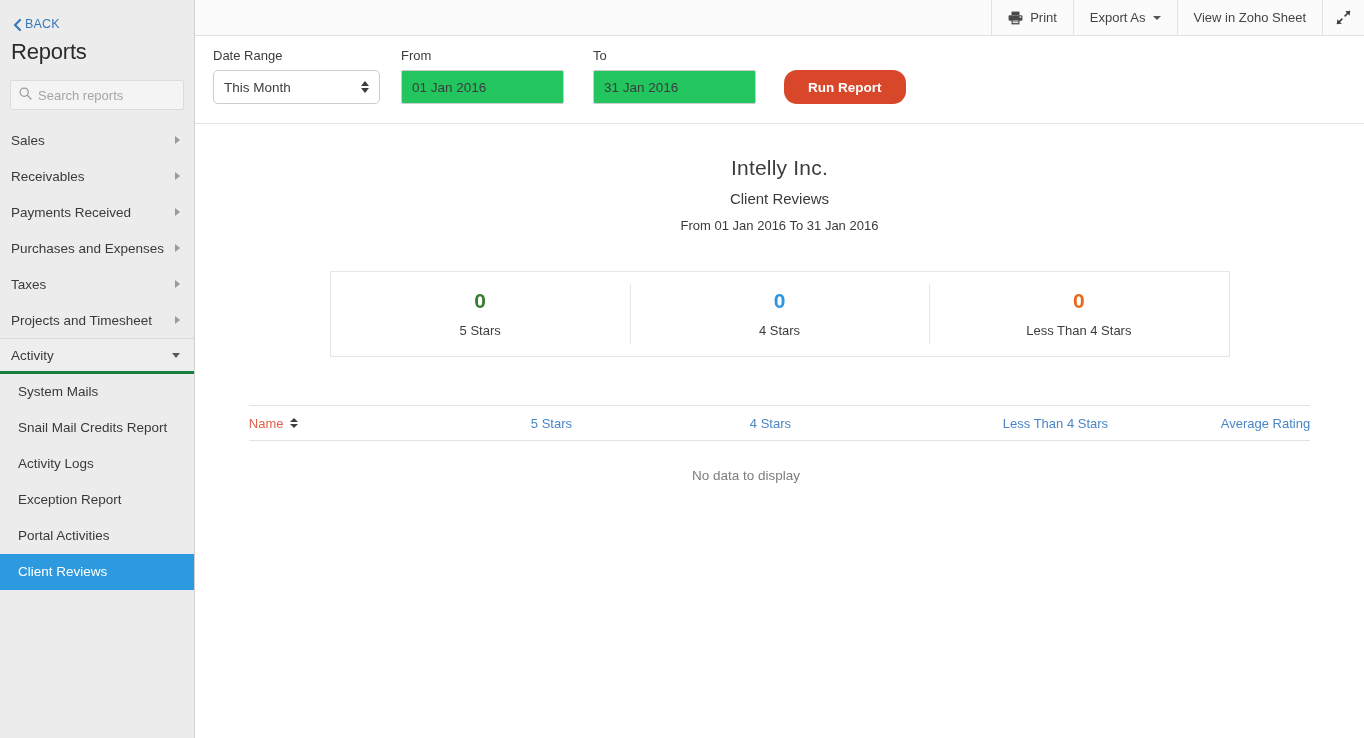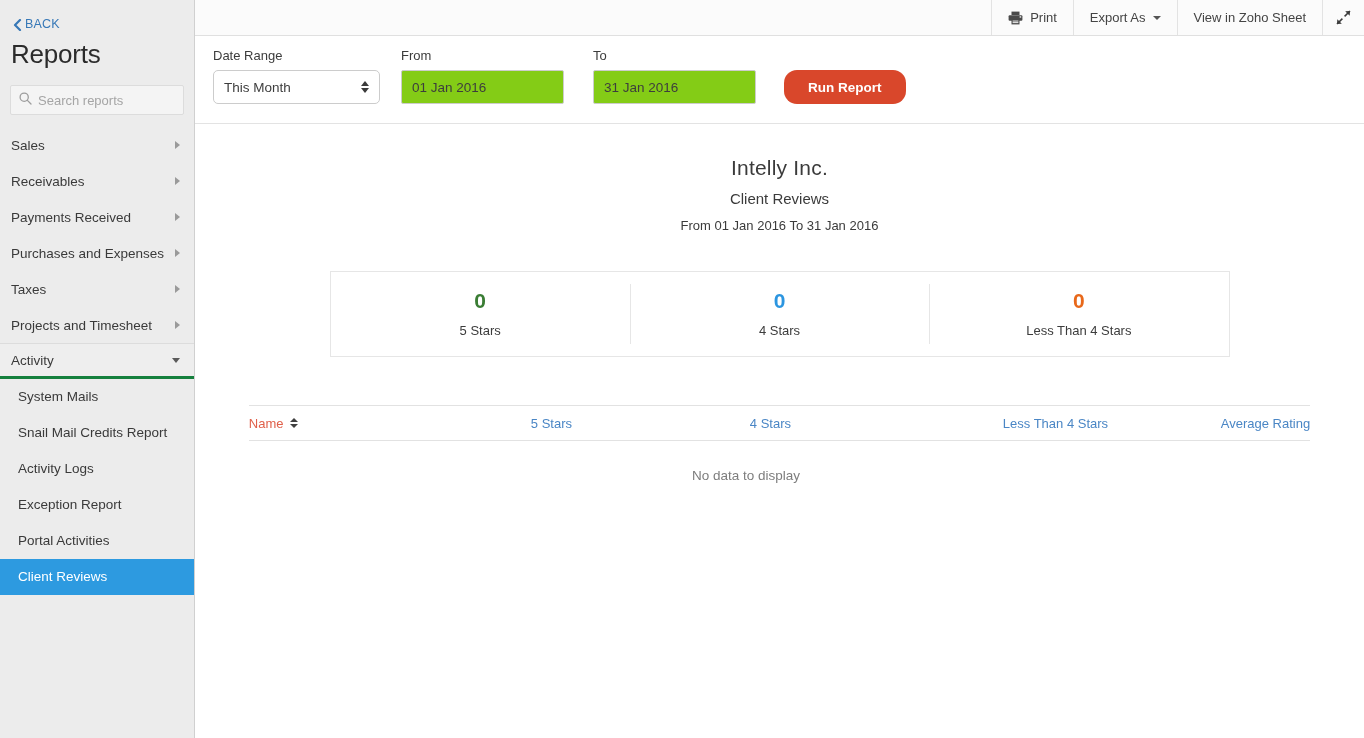--- a/index.html
+++ b/index.html
@@ -41,21 +41,21 @@
     position: relative;
     top: 0px;
   }
   .back-chevron svg { display: block; }
   .back-text {
     color: #3778b7;
     font-size: 12.5px;
     letter-spacing: .2px;
   }
   .reports-title {
-    font-size: 26px;
+    font-size: 22px;
     color: #2b2b2b;
     font-weight: normal;
     padding: 8px 0 0 11px;
     letter-spacing: -0.2px;
   }
   .search-wrap {
     margin: 15px 10px 0 10px;
     height: 30px;
     background: #f4f4f4;
     border: 1px solid #dcdcdc;
@@ -208,21 +208,21 @@
     width: 0; height: 0;
     border-top: 5px solid #3b3b3b;
     border-left: 4px solid transparent;
     border-right: 4px solid transparent;
   }
   .text-box {
     width: 163px;
     height: 34px;
     border: 1px solid #cccccc;
     border-radius: 2px;
-    background: #84cc16;
+    background: #22c55e;
     font-family: "Liberation Sans", sans-serif;
     font-size: 13.5px;
     color: #3d3d3d;
     padding: 0 10px;
     outline: none;
   }
   .run-btn {
     margin-left: 28px;
     height: 34px;
     padding: 0 24px;

